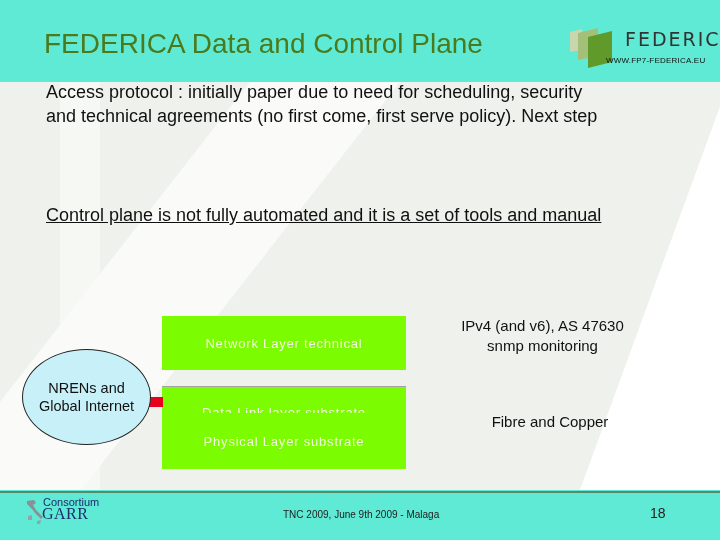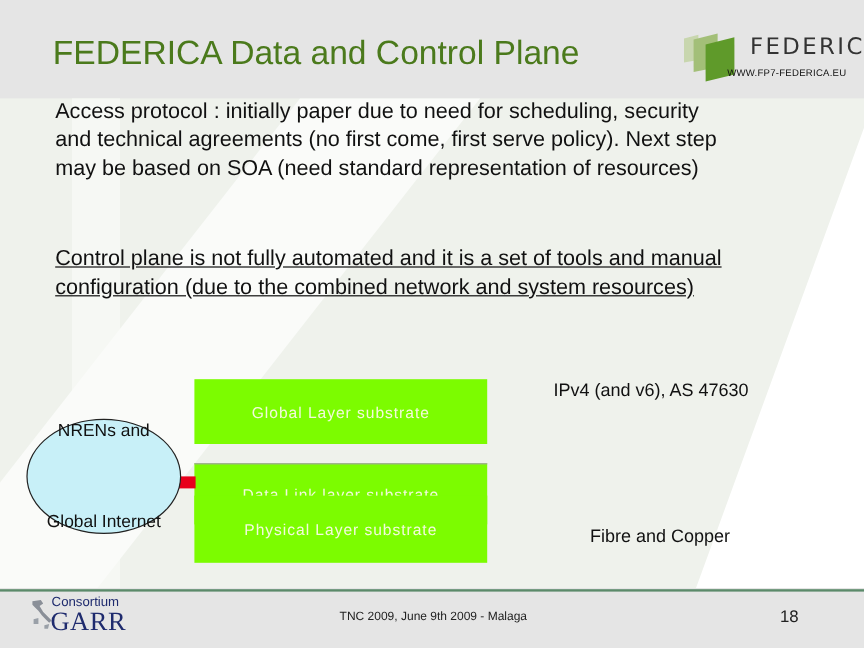--- a/index.html
+++ b/index.html
@@ -1,19 +1,19 @@
 <!DOCTYPE html>
 <html><head>
   <meta charset="utf-8">
   <style>
     * { margin: 0; padding: 0; box-sizing: border-box; }
     html, body { width: 720px; height: 540px; overflow: hidden; background: #ffffff; }
     body { position: relative; font-family: "Liberation Sans", sans-serif; }
 
-    .slide { position: absolute; left: 0; top: 0; width: 720px; height: 540px; background: #e5e5e5; overflow: hidden; }
+    .slide { position: absolute; left: 0; top: 0; width: 720px; height: 540px; background: #5eead4; overflow: hidden; }
 
     
     .bg-band { position: absolute; left: 0; top: 82px; width: 720px; height: 408px; background: #eff2ec; }
     .bg-stripe { position: absolute; background: #fbfcfa; }
     .bg-stripe.s1 { left: 60px; top: 82px; width: 40px; height: 408px; transform: skewX(0deg); background: #f6f8f4; }
     .bg-diag { position: absolute; top: 82px; height: 408px; background: #fafbf9; }
     .bg-diag.d1 { left: 250px; width: 150px; transform: skewX(-38deg); transform-origin: top left; }
     .bg-white-right { position: absolute; right: 0; top: 82px; width: 140px; height: 408px; background: #ffffff; clip-path: polygon(100% 0, 100% 100%, 0 100%, 100% 6%); }
 
     .title { position: absolute; left: 44px; top: 28px; font-size: 28px; color: #4b7a1c; letter-spacing: 0px; white-space: nowrap; }
@@ -26,36 +26,36 @@
     .para { position: absolute; left: 46px; font-size: 18px; line-height: 24px; color: #111111; }
     .para .line { display: block; white-space: nowrap; }
     .para.p1 { top: 80px; }
     .para.p2 { top: 203px; text-decoration: underline; }
 
     .layer { position: absolute; left: 162px; width: 244px; background: #7cfc00; color: #f3f9dc; font-size: 13px; letter-spacing: 0.8px; text-align: center; display: flex; align-items: center; justify-content: center; }
     .layer.l1 { top: 316px; height: 54px; }
     .layer.l2 { top: 386px; height: 51px; border-top: 1px solid #a3a3a3; }
     .layer.l3 { top: 413px; height: 56px; }
 
-    .ellipse { position: absolute; left: 22px; top: 349px; width: 129px; height: 96px; border-radius: 50%; background: #c8f0f8; border: 1px solid #222; display: flex; flex-direction: column; align-items: center; justify-content: space-between; font-size: 14.5px; line-height: 18px; color: #111; }
+    .ellipse { position: absolute; left: 22px; top: 349px; width: 129px; height: 96px; border-radius: 50%; background: #c8f0f8; border: 1px solid #222; display: flex; flex-direction: column; align-items: center; justify-content: center; font-size: 14.5px; line-height: 18px; color: #111; }
     .ellipse span { display: block; white-space: nowrap; }
 
     .connector { position: absolute; left: 137px; top: 397px; width: 26px; height: 10px; background: #e8001c; }
 
     .desc { position: absolute; font-size: 15px; line-height: 20px; color: #111; text-align: center; white-space: nowrap; }
     .desc.d1 { left: 455px; top: 316px; width: 175px; }
     .desc.d2 { left: 455px; top: 384px; width: 190px; }
-    .desc.d3 { left: 455px; top: 438px; width: 190px; text-align: center; }
+    .desc.d3 { left: 455px; top: 412px; width: 190px; text-align: center; }
     .desc span { display: block; }
 
     .footer-line { position: absolute; left: 0; top: 491px; width: 720px; height: 2px; background: #5b8a6a; }
     .garr { position: absolute; left: 24px; top: 496px; width: 110px; height: 34px; }
     .garr-mark { position: absolute; left: 0; top: 2px; width: 22px; height: 28px; }
     .garr-cons { position: absolute; left: 19px; top: 0px; font-family: Liberation Sans, sans-serif; font-size: 11px; color: #1f2b6e; }
-    .garr-name { position: absolute; left: 18px; top: 9px; font-family: "Liberation Serif", serif; font-size: 22px; color: #1f2b6e; letter-spacing: 0.5px; }
+    .garr-name { position: absolute; left: 18px; top: 9px; font-family: "Liberation Serif", serif; font-size: 16px; color: #1f2b6e; letter-spacing: 0.5px; }
 
     .footer-text { position: absolute; left: 283px; top: 509px; font-size: 10px; color: #222; white-space: nowrap; }
     .page-num { position: absolute; left: 650px; top: 505px; font-size: 14px; color: #222; }
   </style>
 </head>
 <body>
 
 <div class="slide">
 
   <div class="bg-band"></div>
@@ -71,40 +71,39 @@
       <polygon points="10,13 30,8 30,36 10,40" fill="#a3bf78"></polygon>
       <polygon points="20,17 44,11 44,42 20,48" fill="#5f9a2a"></polygon>
     </svg>
     <div class="logo-word">FEDERICA</div>
     <div class="logo-url">WWW.FP7-FEDERICA.EU</div>
   </div>
 
   <div class="para p1">
     <span class="line">Access protocol : initially paper due to need for scheduling, security</span>
     <span class="line">and technical agreements (no first come, first serve policy). Next step</span>
-    <span class="line">may be based on SOA (need standard representation of resources)</span>
   </div>
   <div class="para p2">
     <span class="line">Control plane is not fully automated and it is a set of tools and manual</span>
-    <span class="line">configuration (due to the combined network and system resources)</span>
   </div>
 
-  <div class="layer l1">Global Layer  substrate</div>
+  <div class="layer l1">Network Layer  technical</div>
   <div class="layer l2">Data Link layer substrate</div>
   <div class="layer l3">Physical Layer substrate</div>
 
   <div class="connector"></div>
 
   <div class="ellipse">
     <span>NRENs and</span>
     <span>Global Internet</span>
   </div>
 
   <div class="desc d1">
     <span>IPv4 (and v6), AS 47630</span>
+    <span>snmp monitoring</span>
   </div>
   <div class="desc d3">
     <span>Fibre and Copper</span>
   </div>
 
   <div class="footer-line"></div>
   <div class="garr">
     <svg class="garr-mark" viewBox="0 0 22 28">
       <path d="M3,3 L10,2 L12,5 L9,7 L12,12 L16,16 L19,19 L17,21 L14,18 L11,15 L8,11 L5,8 L3,6 Z" fill="#8a8f98"></path>
       <path d="M4,18 L8,17 L8,22 L4,22 Z" fill="#9aa0a8"></path>

